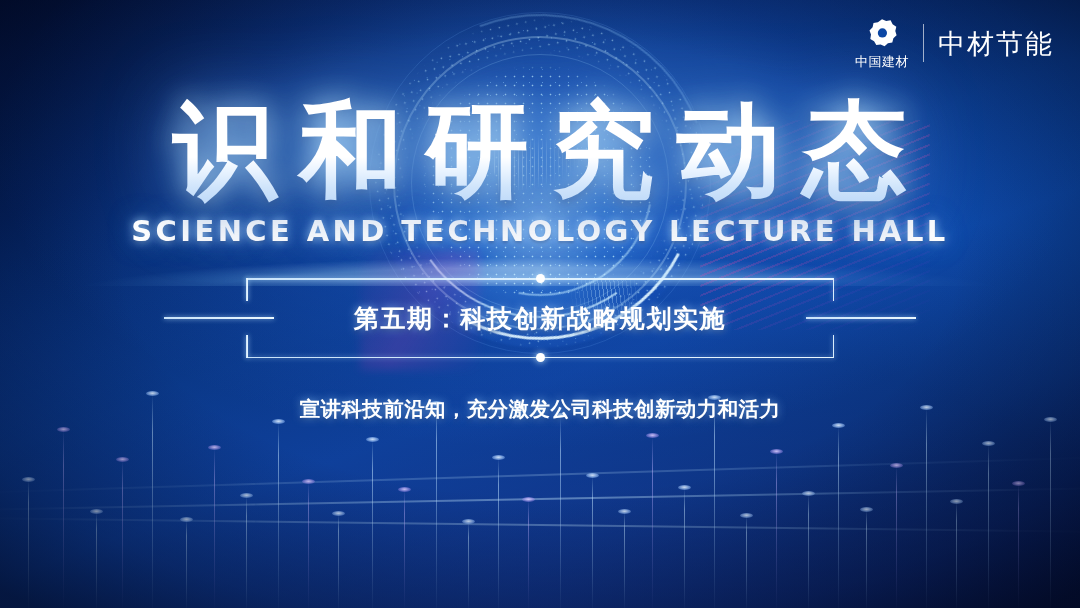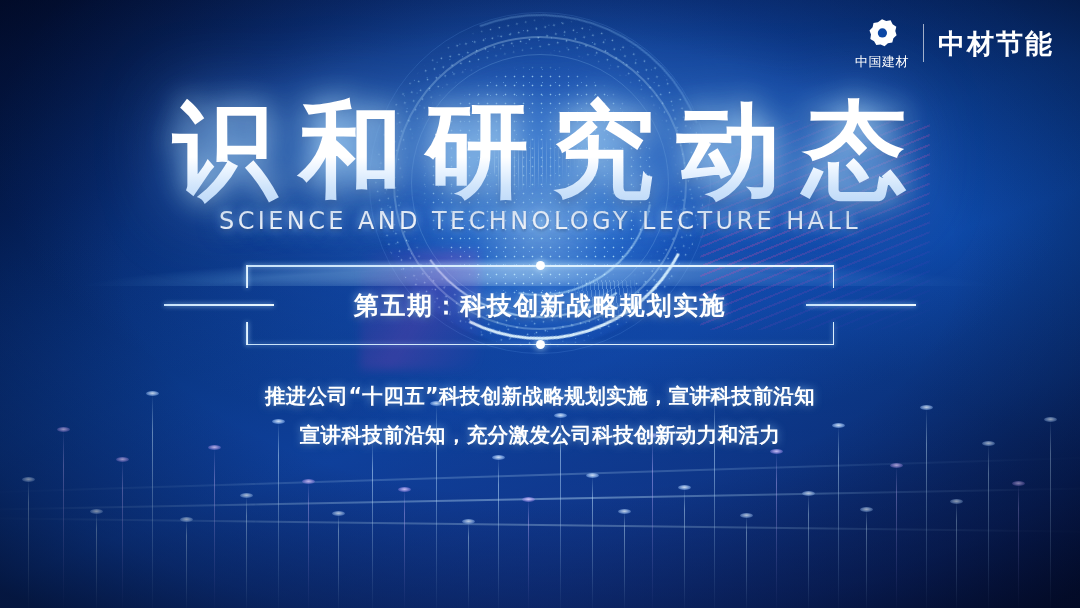--- a/index.html
+++ b/index.html
@@ -191,21 +191,21 @@
     line-height: 1;
     white-space: nowrap;
   }
   .brand-div {
     width: 1px;
     height: 38px;
     background: rgba(255,255,255,0.62);
   }
   .brand-name {
     font-size: 27px;
-    font-weight: bold;
+    font-weight: normal;
     color: #ffffff;
     letter-spacing: 2px;
     line-height: 1;
     font-family: "DejaVu Sans", "Liberation Sans", sans-serif;
     white-space: nowrap;
   }
 
   
   .content {
     position: absolute;
@@ -228,23 +228,23 @@
     -webkit-background-clip: text;
     background-clip: text;
     color: transparent;
     -webkit-text-fill-color: transparent;
     filter:
       drop-shadow(0 0 14px rgba(175,220,255,0.95))
       drop-shadow(0 0 34px rgba(110,180,255,0.75))
       drop-shadow(0 3px 5px rgba(5,25,80,0.55));
   }
   .sub-title-en {
-    margin-top: 2px;
-    font-size: 24px;
-    font-weight: normal;
+    margin-top: 9px;
+    font-size: 29px;
+    font-weight: bold;
     letter-spacing: 3.4px;
     color: #ffffff;
     white-space: nowrap;
     font-family: "DejaVu Sans", "Liberation Sans", sans-serif;
     text-shadow:
       0 0 10px rgba(170,215,255,0.95),
       0 0 24px rgba(90,165,255,0.7),
       0 2px 3px rgba(5,25,80,0.5);
   }
 
@@ -406,18 +406,17 @@
       <div class="ep-line ep-lv-tr"></div>
       <div class="ep-line ep-lv-br"></div>
       <div class="ep-line ep-mid-l"></div>
       <div class="ep-line ep-mid-r"></div>
       <div class="ep-dot top"></div>
       <div class="ep-dot bottom"></div>
       <div class="ep-text">第五期：科技创新战略规划实施</div>
     </div>
 
     <div class="desc">
-      <span class="desc-line">推进公司“十四五”科技创新战略规划实施，宣讲科技前沿知</span>
       <span class="desc-line">宣讲科技前沿知，充分激发公司科技创新动力和活力</span>
     </div>
 
   </div>
 </div>
 
 </body></html>

